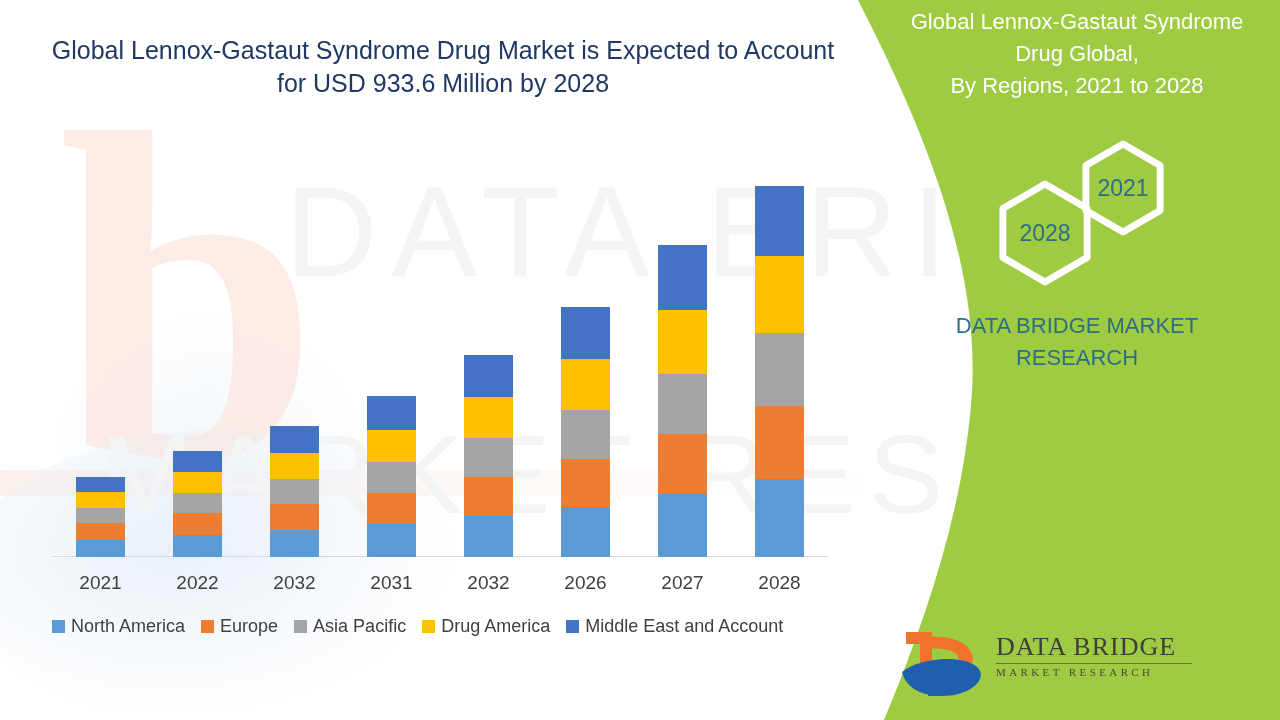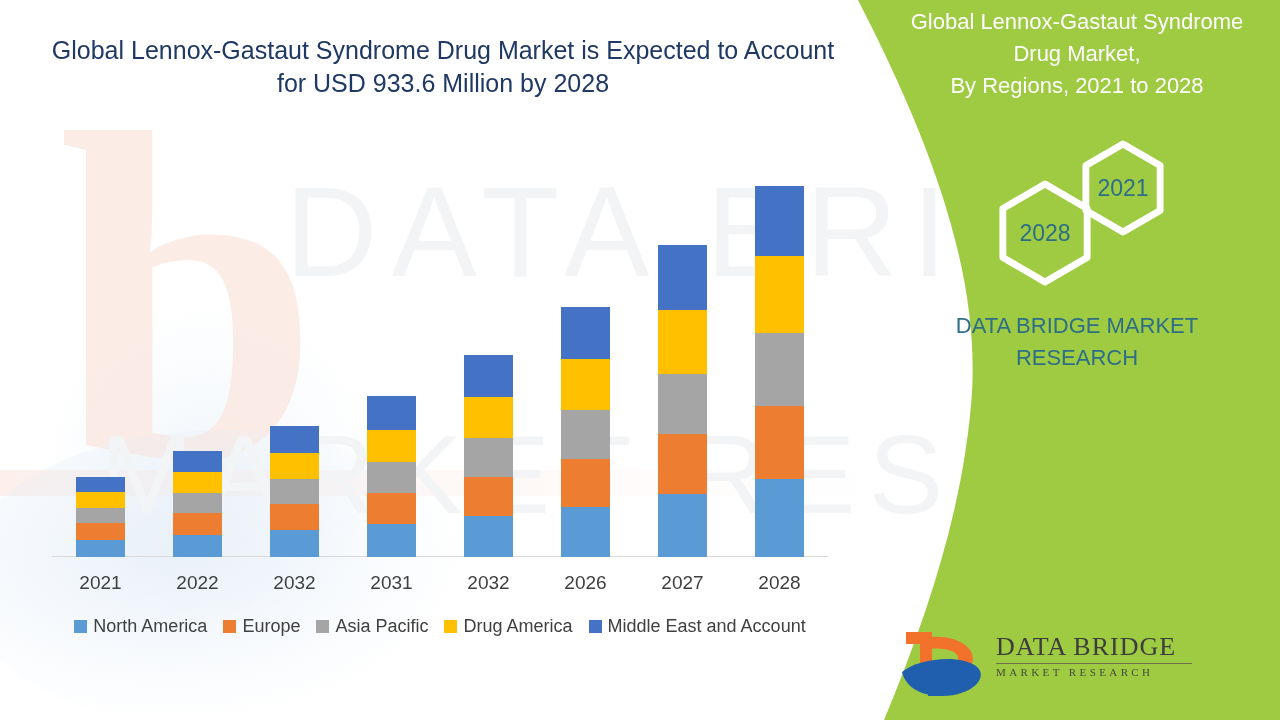--- a/index.html
+++ b/index.html
@@ -144,21 +144,20 @@
     font-family: "Liberation Sans", sans-serif;
   }
 
   
   .legend {
     position: absolute;
     left: 52px;
     top: 616px;
     width: 776px;
     display: flex;
-    justify-content: center;
     align-items: center;
     gap: 16px;
   }
   .legend-item {
     display: flex;
     align-items: center;
     gap: 6px;
   }
   .legend-swatch {
     width: 13px;
@@ -402,21 +401,21 @@
 
   <svg class="green-panel" viewBox="0 0 1280 720">
     <path id="panelPath" d="M 858 0 L 1280 0 L 1280 720 L 884 720
              C 930 610, 965 500, 972 392
              C 979 270, 930 140, 858 0 Z" fill="#9ECB42"></path>
   </svg>
 
   <div class="panel-content">
     <div class="panel-title">
       <div>Global Lennox-Gastaut Syndrome</div>
-      <div>Drug Market,</div>
+      <div>Drug Global,</div>
       <div>By Regions, 2021 to 2028</div>
     </div>
 
     <div class="hexwrap">
       <div class="hex hex-2028">
         <svg viewBox="0 0 100 108" style="position:absolute;left:0;top:0;width:100%;height:100%;">
           <polygon points="50,4 93,29 93,79 50,104 7,79 7,29" fill="none" stroke="#ffffff" stroke-width="7" stroke-linejoin="round"></polygon>
         </svg>
         <span>2028</span>
       </div>

